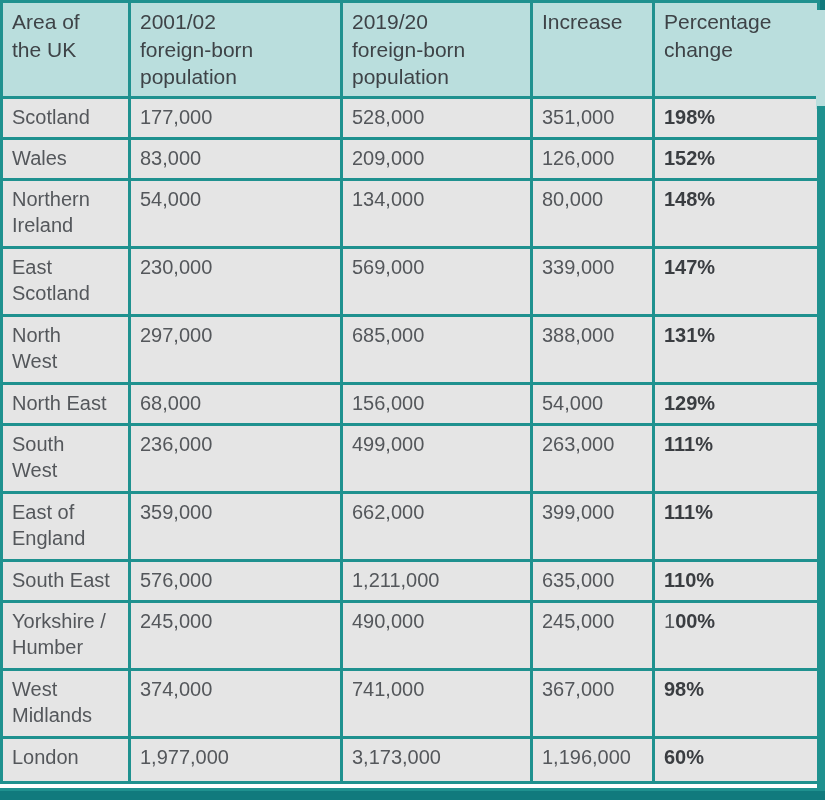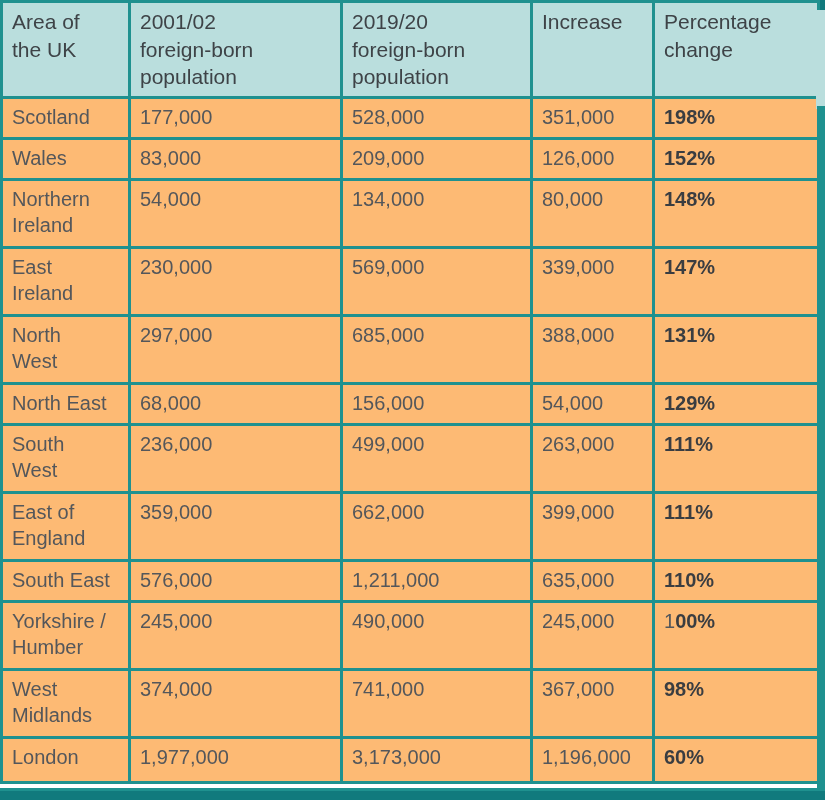--- a/index.html
+++ b/index.html
@@ -65,21 +65,21 @@
   }
   .pop-table th {
     background: #badedd;
     color: #3e4347;
     font-size: 21px;
     font-weight: 400;
     line-height: 1.32;
     height: 96px;
   }
   .pop-table td {
-    background: #fdba74;
+    background: #e5e5e5;
     color: #54575b;
     font-size: 20px;
     font-weight: 400;
     line-height: 1.32;
   }
   tr.h40 td { height: 41px; }
   tr.h66 td { height: 68px; }
   tr.hlast td { height: 45px; }
   .pct-normal { font-weight: 400; color: #54575b; }
   .pct-bold   { font-weight: 700; color: #3a3d41; margin-top: 16px; }
@@ -131,21 +131,21 @@
       <tr class="h66">
         <td>Northern
 Ireland</td>
         <td>54,000</td>
         <td>134,000</td>
         <td>80,000</td>
         <td><span class="pct-normal"></span><span class="pct-bold">148%</span></td>
       </tr>
       <tr class="h66">
         <td>East
-Ireland</td>
+Scotland</td>
         <td>230,000</td>
         <td>569,000</td>
         <td>339,000</td>
         <td><span class="pct-normal"></span><span class="pct-bold">147%</span></td>
       </tr>
       <tr class="h66">
         <td>North
 West</td>
         <td>297,000</td>
         <td>685,000</td>

